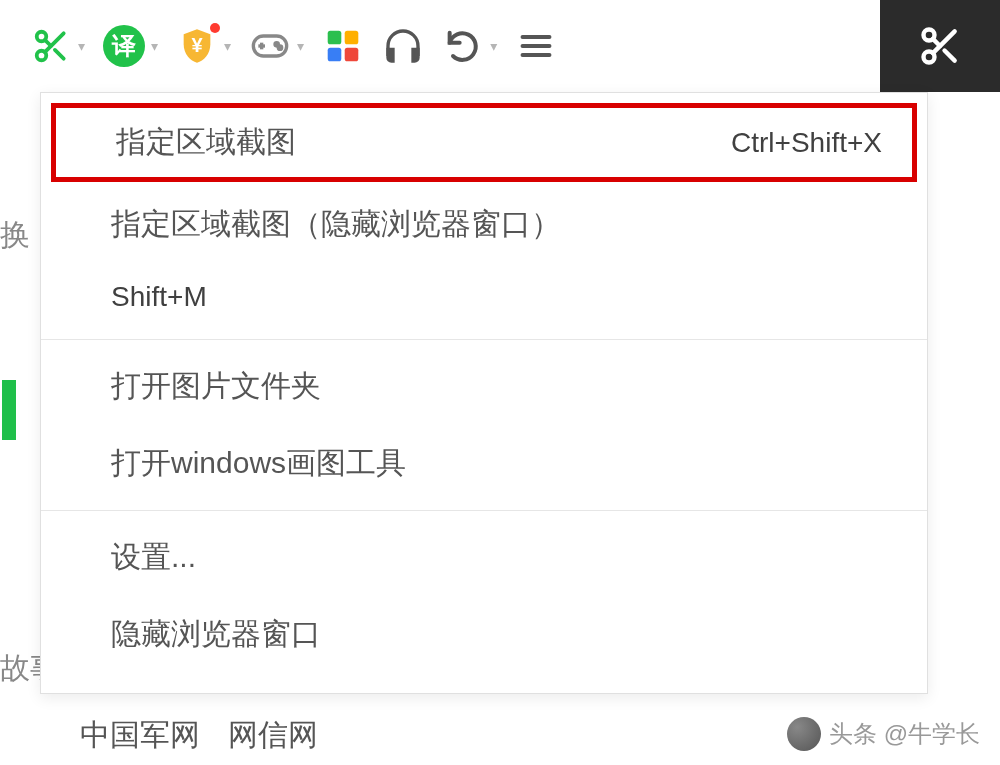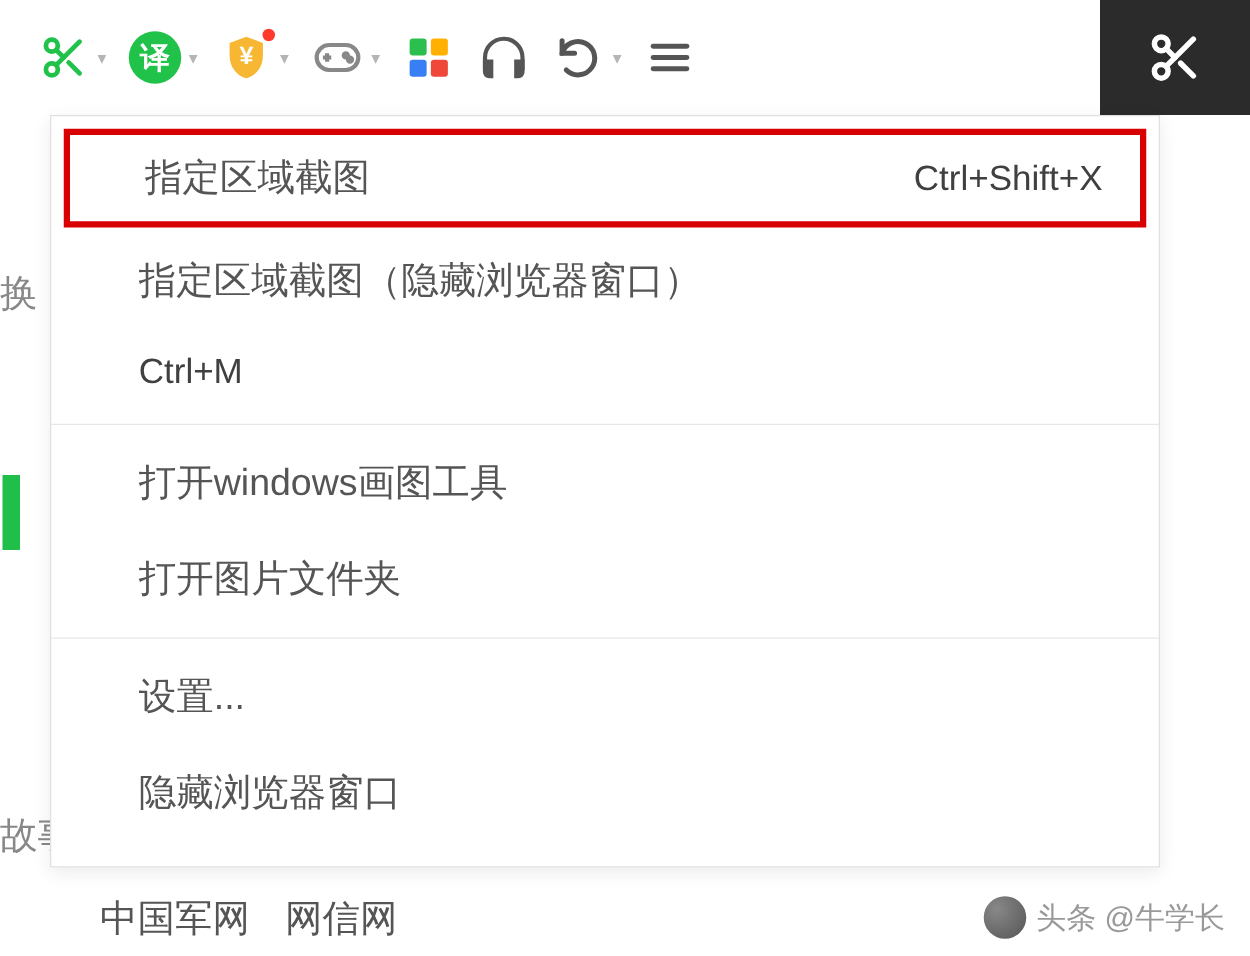--- a/index.html
+++ b/index.html
@@ -142,28 +142,28 @@
 
 <div class="menu" id="menu">
     <div class="menu-item hl">
       <span>指定区域截图</span>
       <span class="shortcut">Ctrl+Shift+X</span>
     </div>
     <div class="menu-item">
       <span>指定区域截图（隐藏浏览器窗口）</span>
     </div>
     <div class="menu-item">
-      <span class="shortcut">Ctrl+M</span>
+      <span class="shortcut">Shift+M</span>
     </div>
     <div class="menu-sep"></div>
     <div class="menu-item">
-      <span>打开windows画图工具</span>
+      <span>打开图片文件夹</span>
     </div>
     <div class="menu-item">
-      <span>打开图片文件夹</span>
+      <span>打开windows画图工具</span>
     </div>
     <div class="menu-sep"></div>
     <div class="menu-item">
       <span>设置...</span>
     </div>
     <div class="menu-item">
       <span>隐藏浏览器窗口</span>
     </div>
   </div>
 

